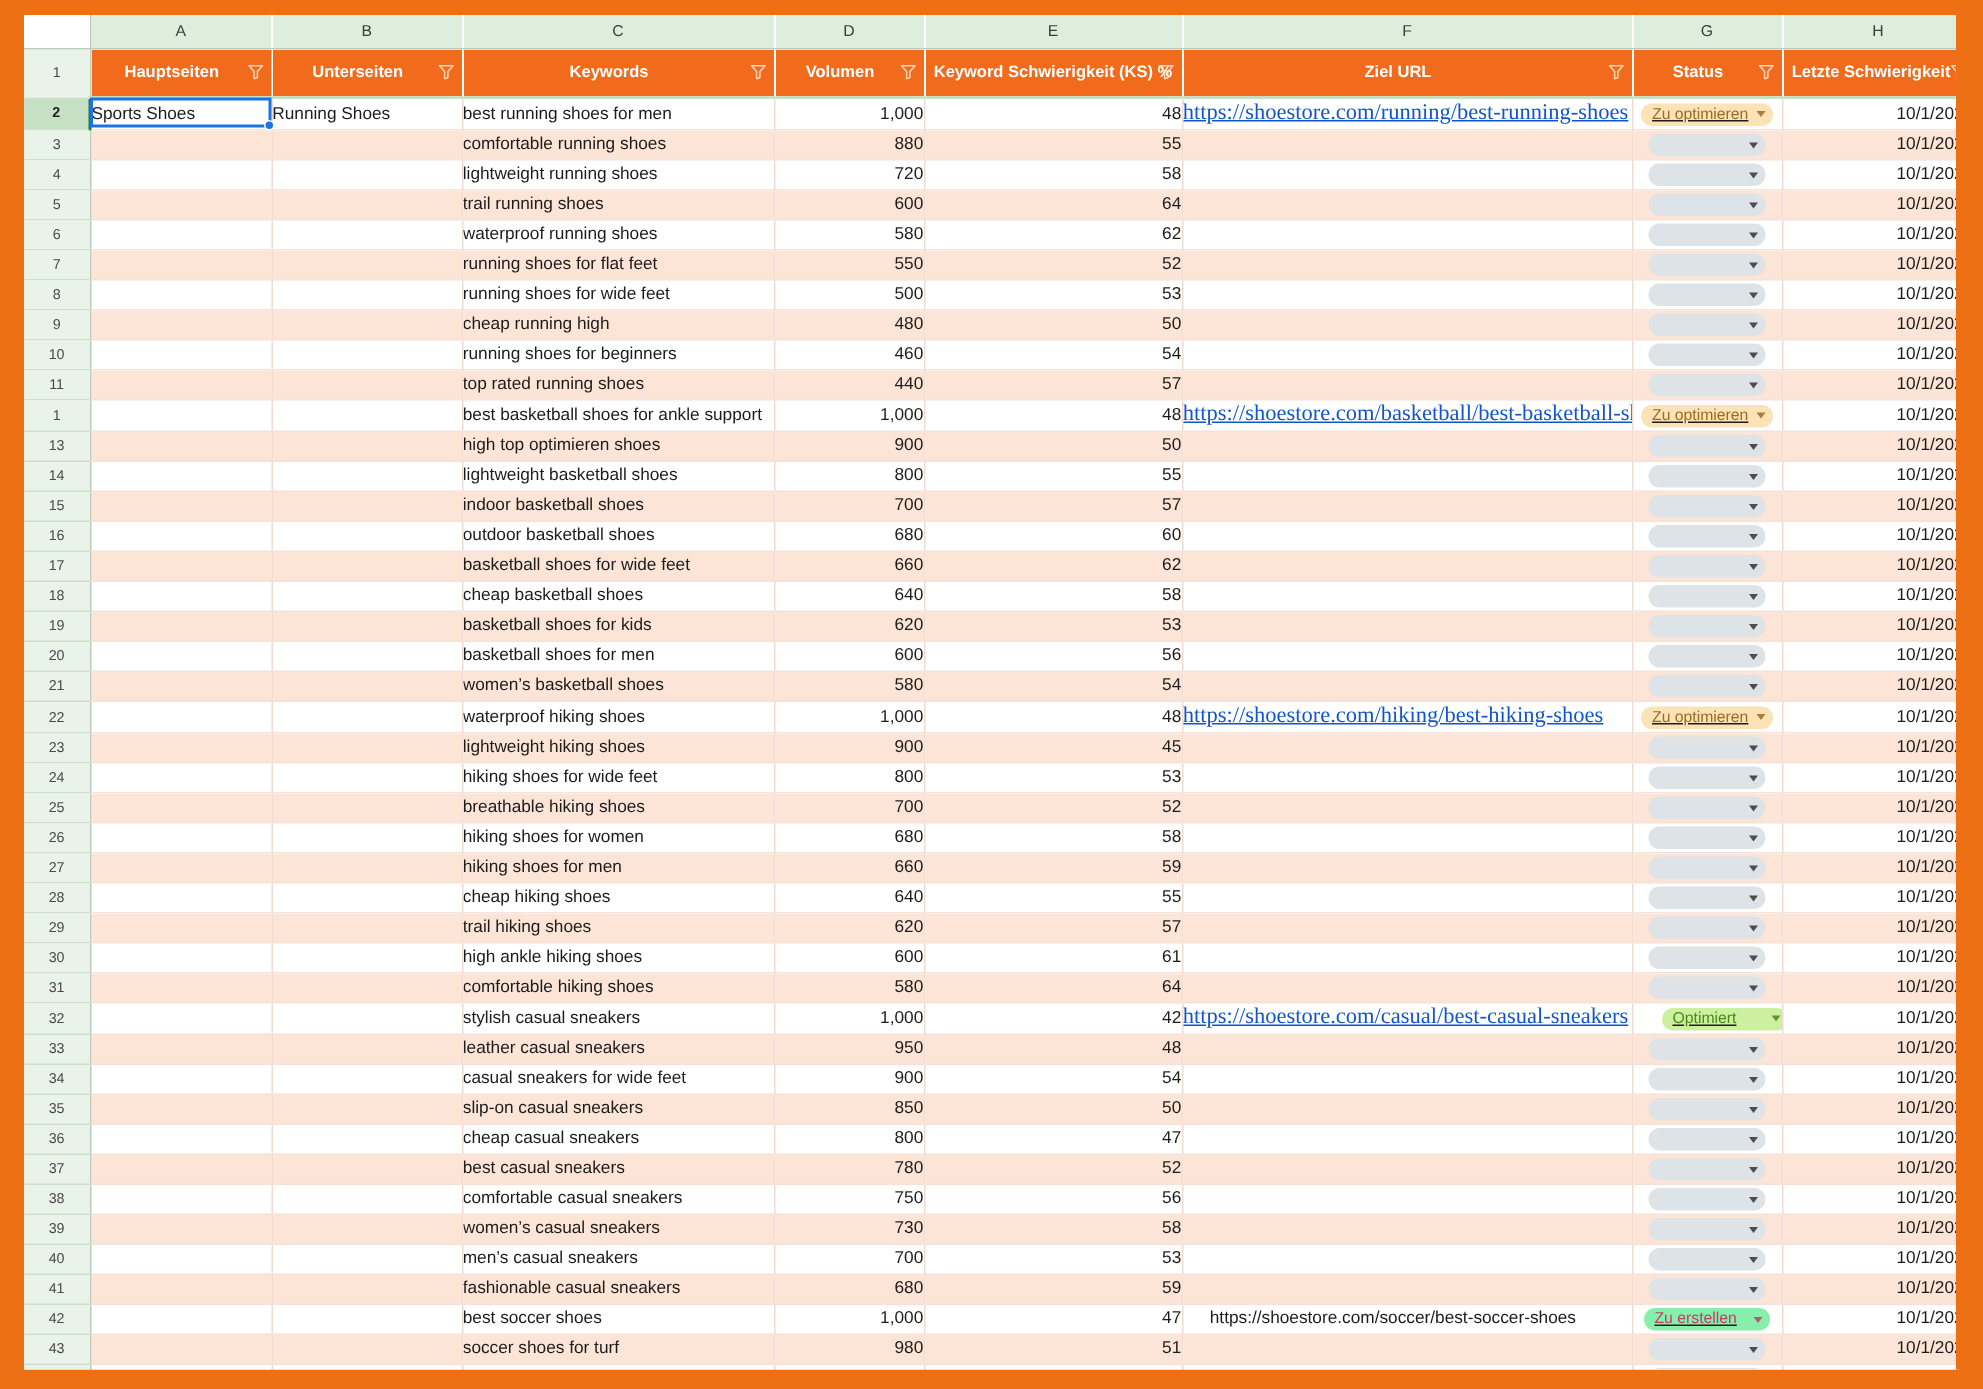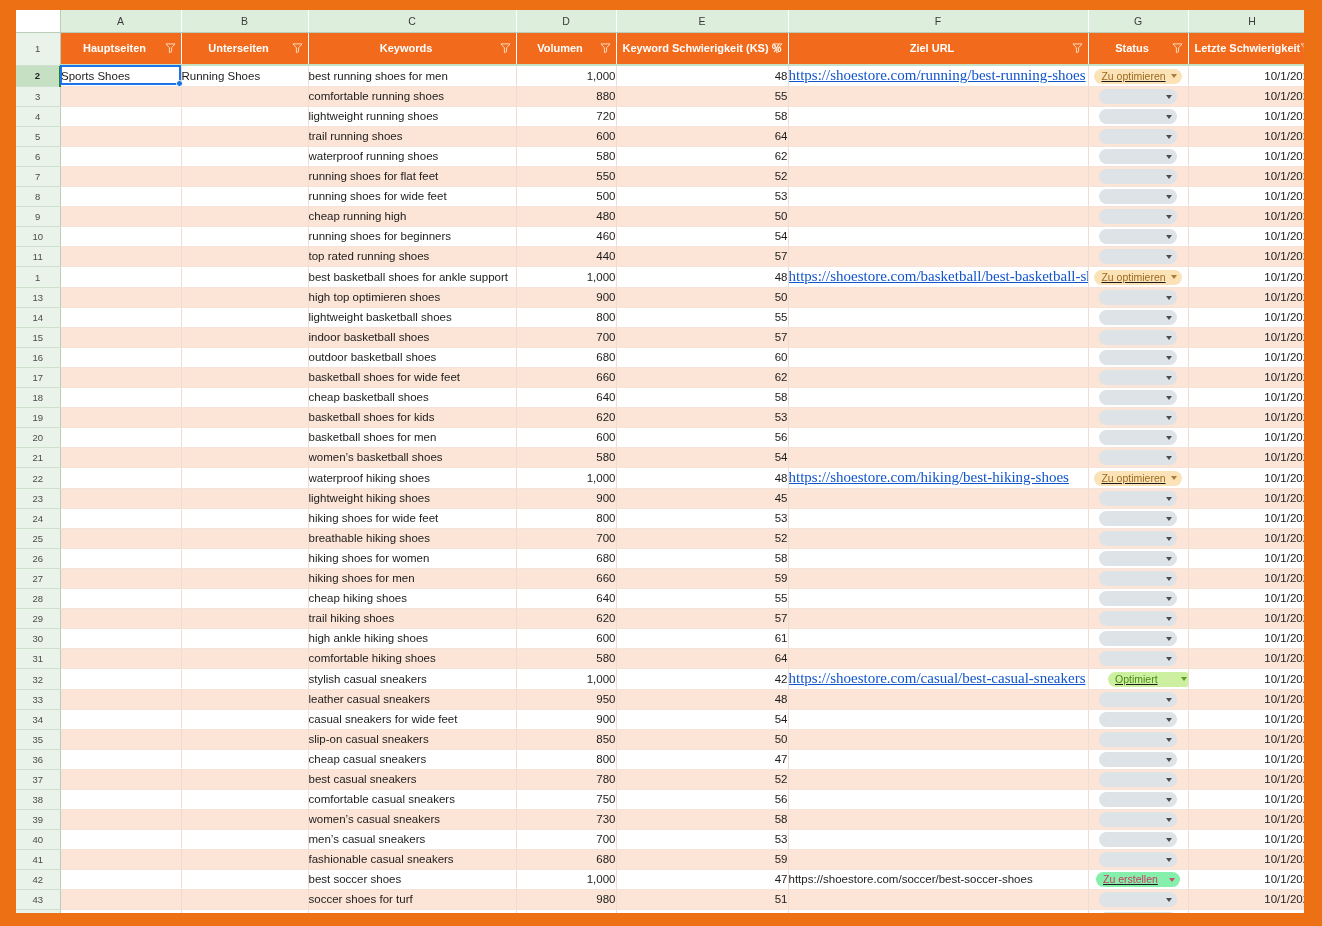--- a/index.html
+++ b/index.html
@@ -115,21 +115,21 @@
 
   td.num { text-align: right; padding-right: 7px; }
   td.lft { text-align: left; }
 
   a.link {
     color: #1155CC;
     text-decoration: underline;
     font-size: 15px;
     font-family: Liberation Serif, serif;
   }
-  span.plainurl { color: #1c1c1c; font-size: 11.5px; }
+  span.plainurl { color: #1c1c1c; font-size: 11.5px; padding-left: 18px; }
 
   
   .statuswrap {
     position: relative;
     height: 16px;
     display: flex;
     align-items: center;
     justify-content: center;
     text-decoration: underline;
   }

